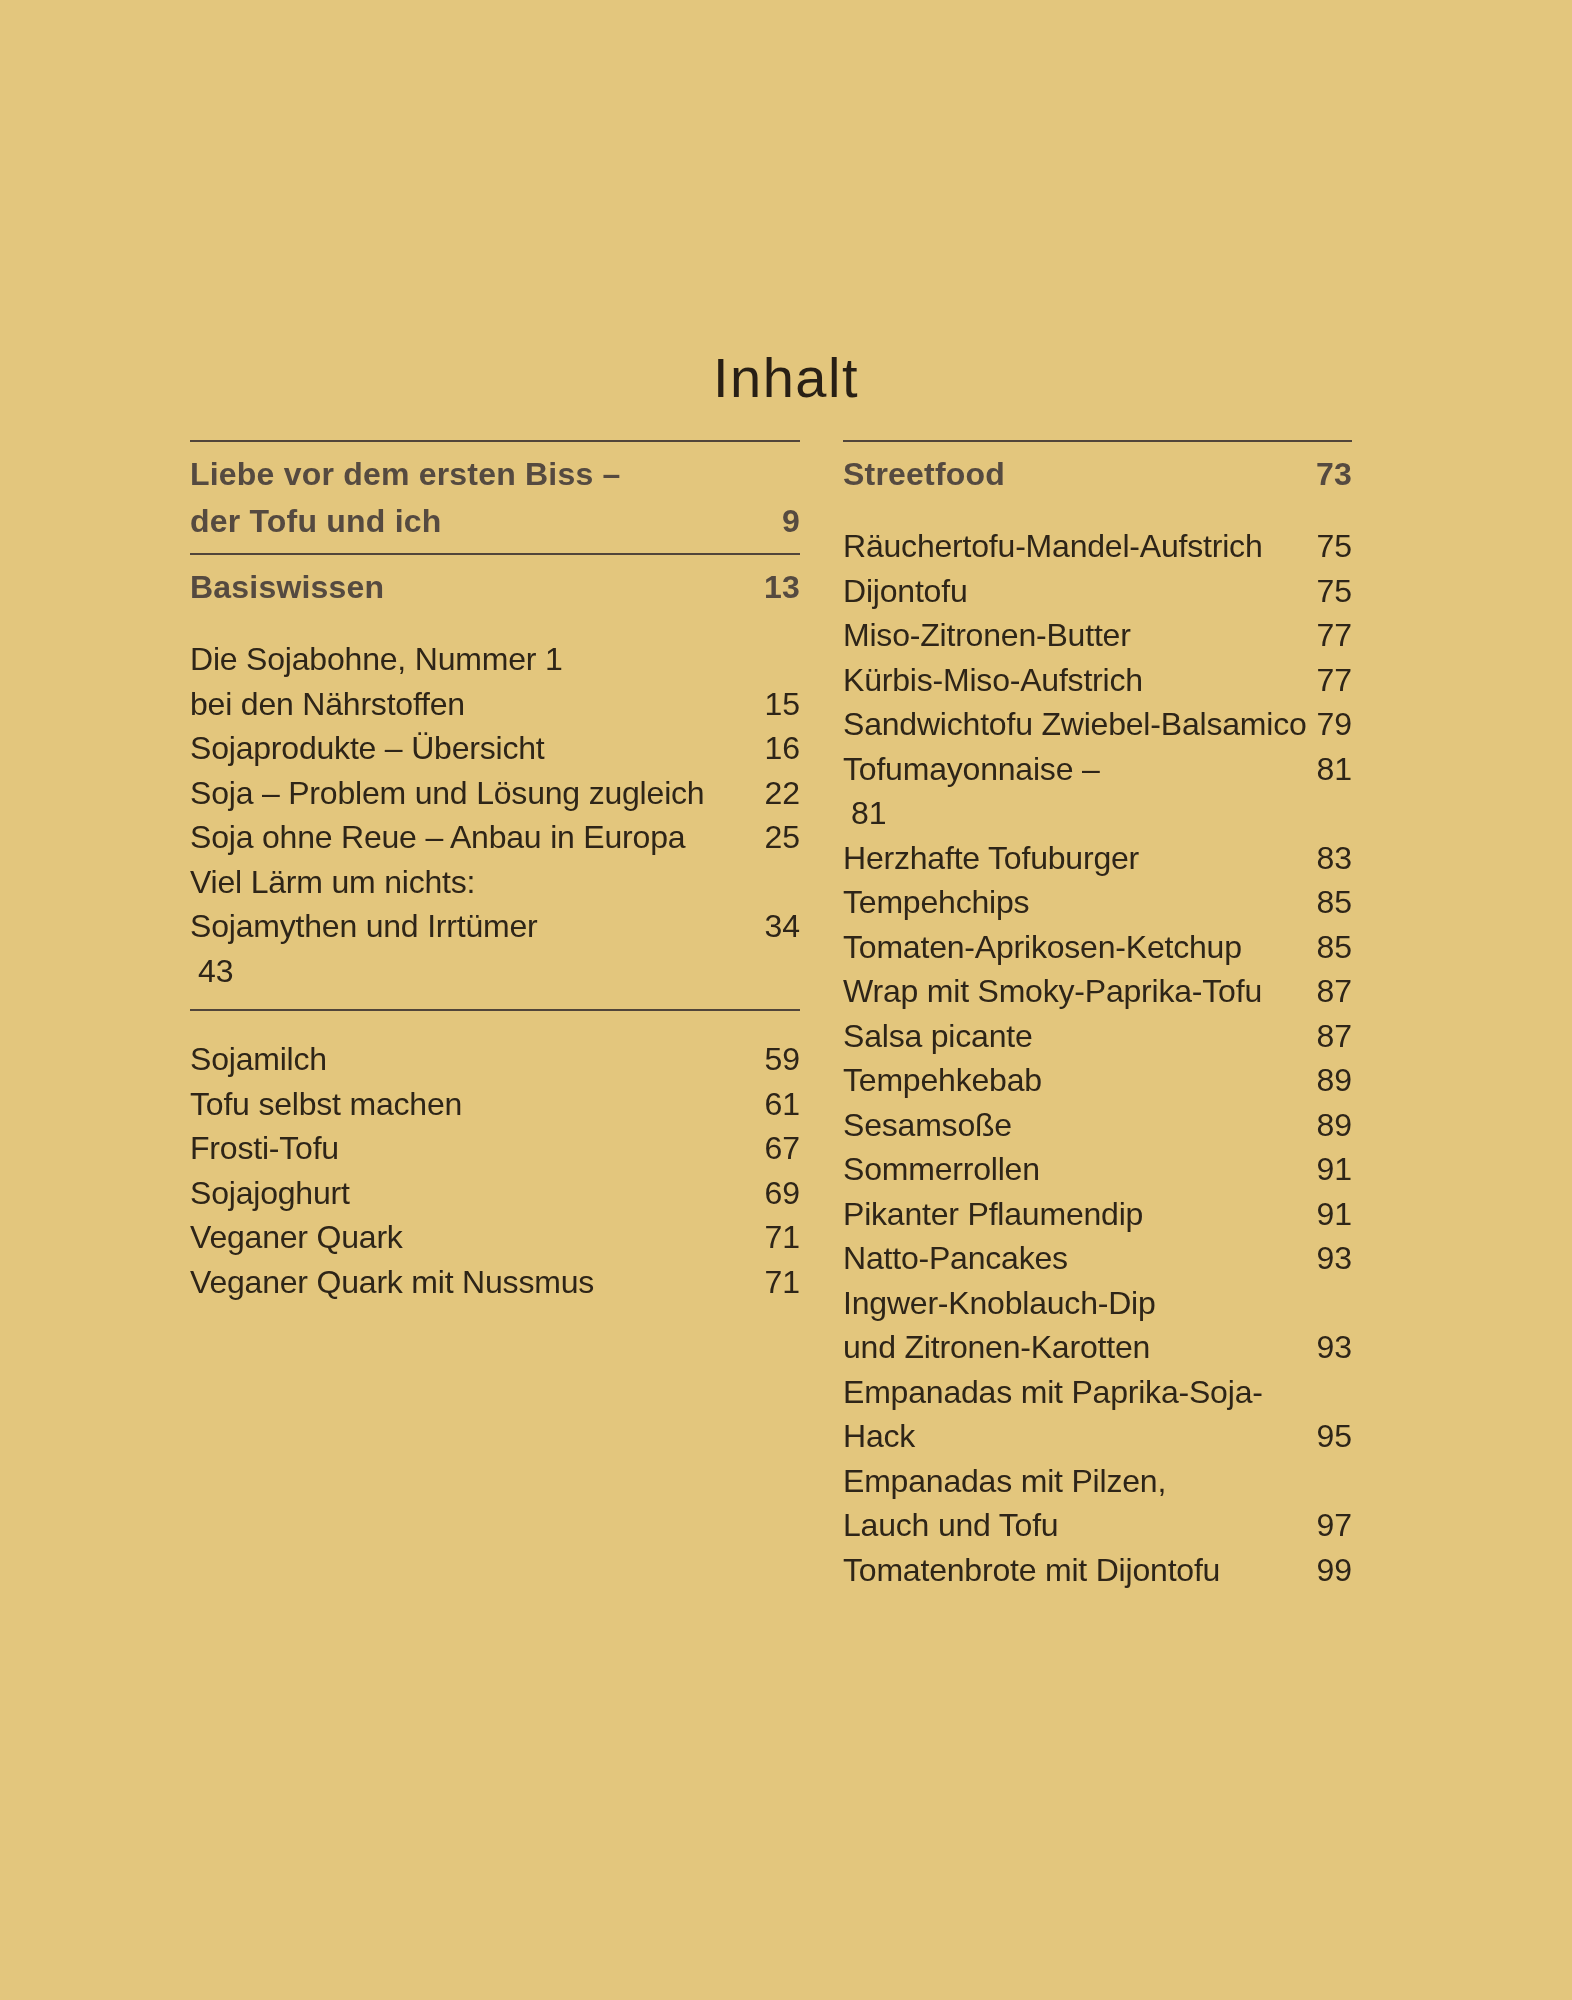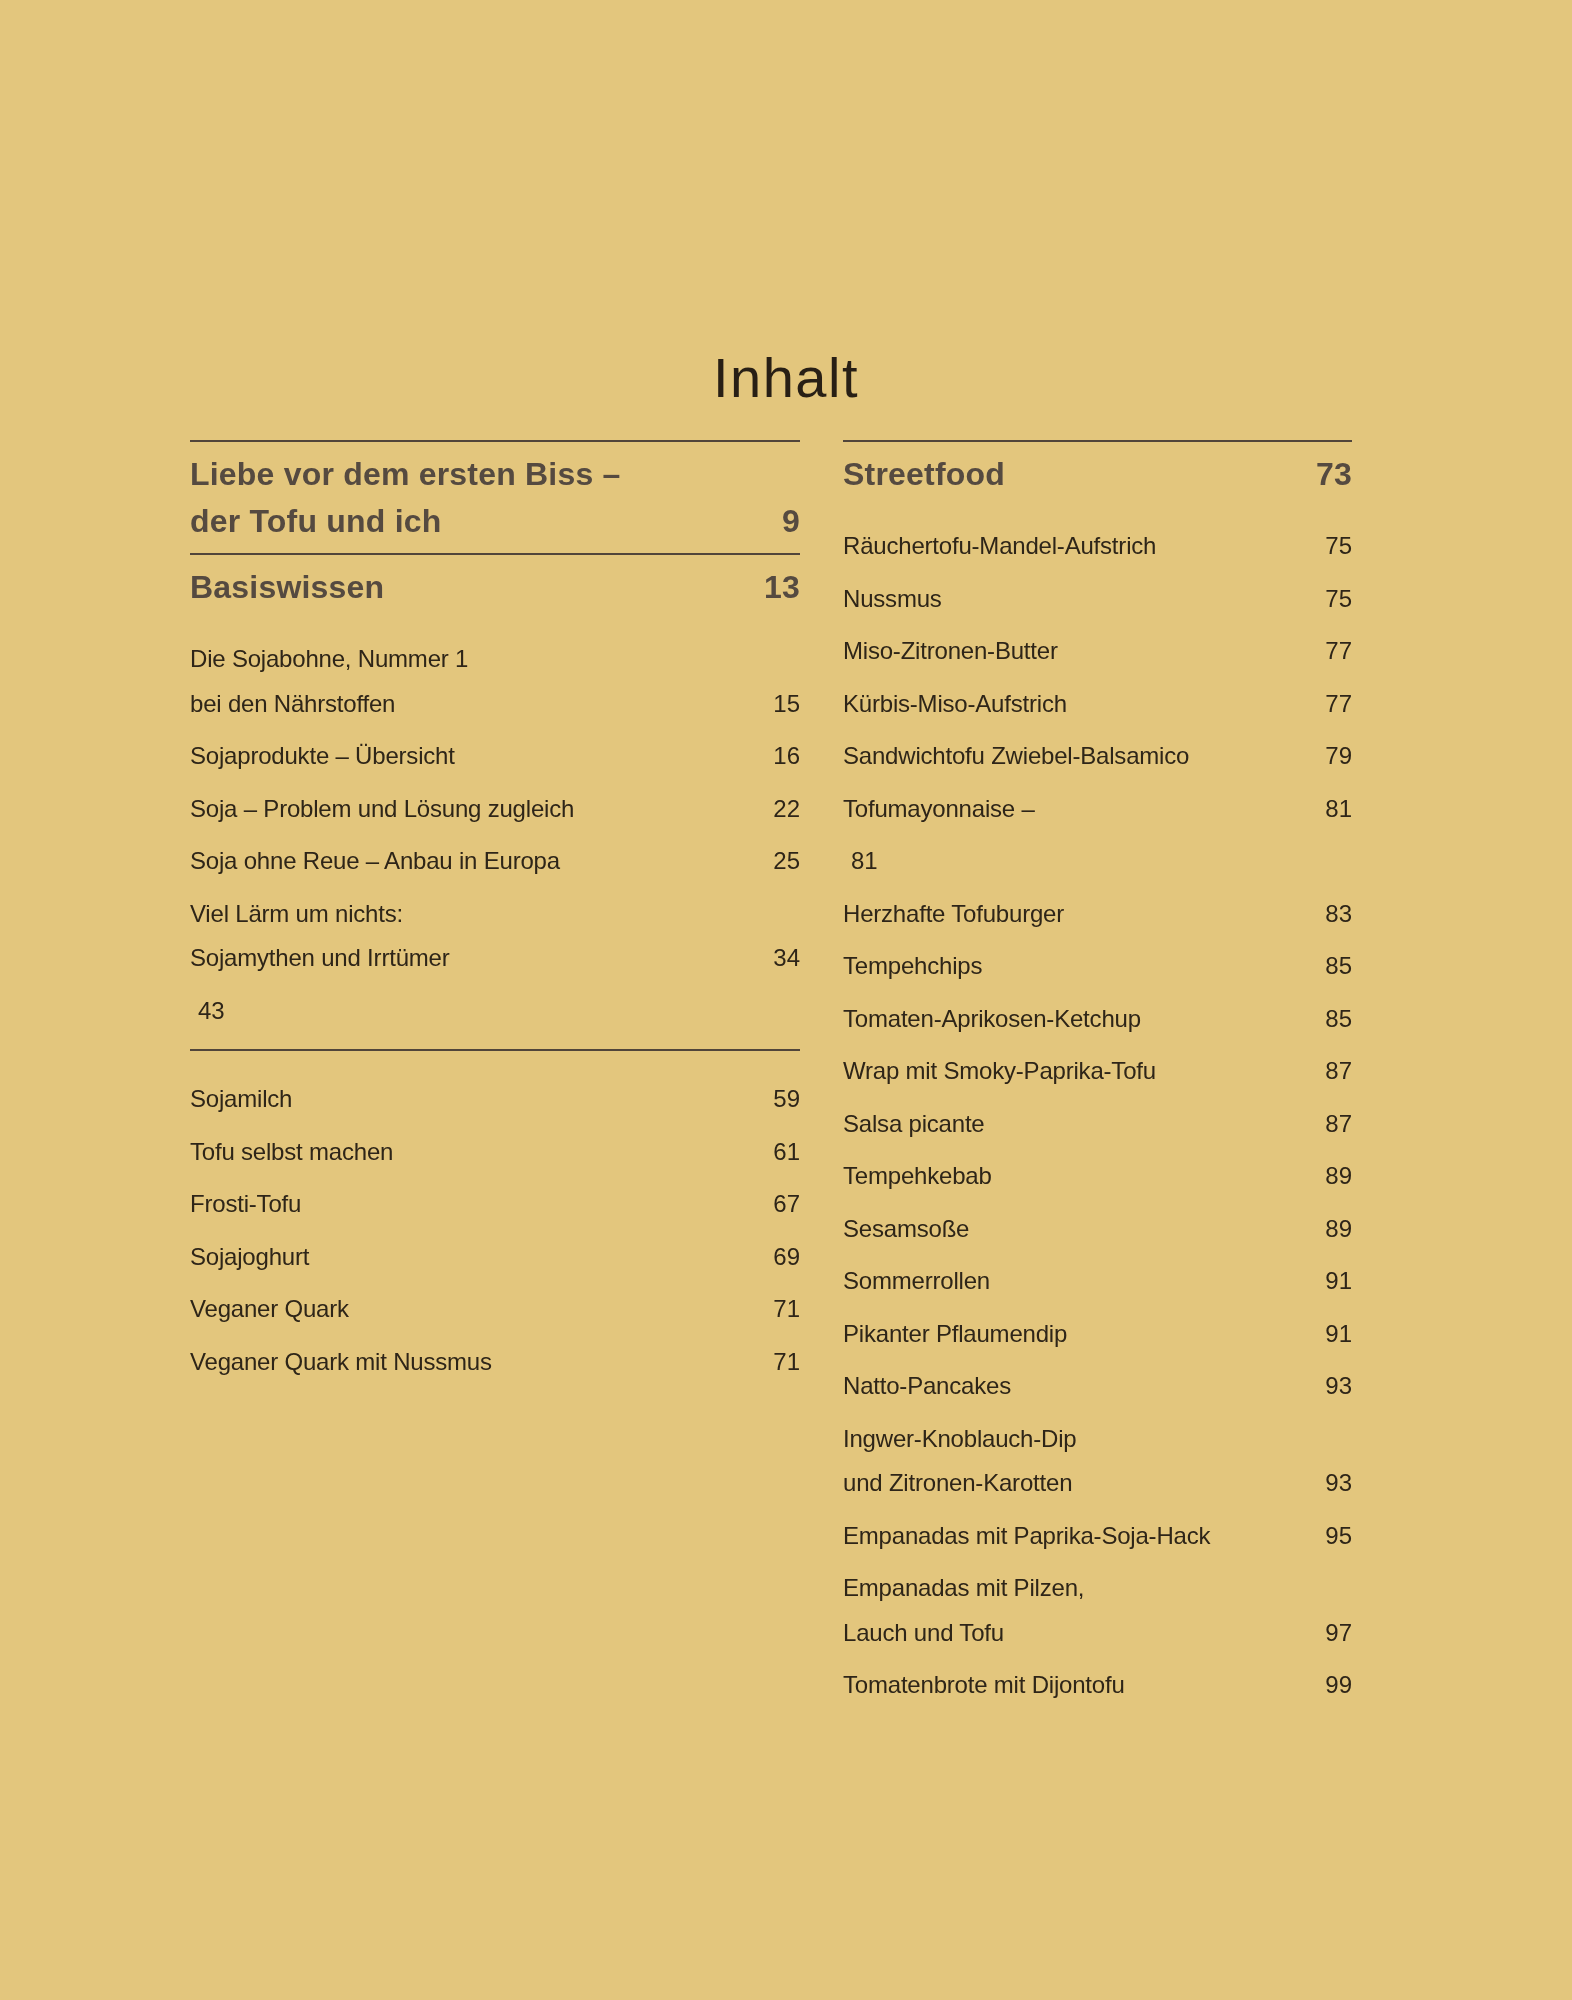--- a/index.html
+++ b/index.html
@@ -32,24 +32,23 @@
     display:flex;justify-content:space-between;align-items:flex-end;
     padding-top:9px;
     font-weight:bold;font-size:32px;line-height:47px;
     color:var(--head);letter-spacing:.2px;
   }
   .heading-label{white-space:pre-line}
   .heading-page{flex:0 0 auto;padding-left:10px}
   .entries{margin-top:26px;margin-bottom:16px}
   .entry-row{
     display:flex;justify-content:space-between;align-items:flex-end;
-    font-size:24px;line-height:44.5px;
+    font-size:32px;line-height:44.5px;
     letter-spacing:-0.2px;
     color:var(--body);
-    margin-top:8px;
   }
   .entry-label{white-space:pre-line}
   .entry-page{flex:0 0 auto;padding-left:8px;letter-spacing:0}
 </style>
 </head>
 <body>
 
 <div>
   <div class="title">Inhalt</div>
   <div class="col col-left">
@@ -127,21 +126,21 @@
         <div class="heading-row">
           <span class="heading-label">Streetfood</span>
           <span class="heading-page">73</span>
         </div>
         <div class="entries">
           <div class="entry-row">
             <span class="entry-label">Räuchertofu-Mandel-Aufstrich</span>
             <span class="entry-page">75</span>
           </div>
           <div class="entry-row">
-            <span class="entry-label">Nussmus</span>
+            <span class="entry-label">Dijontofu</span>
             <span class="entry-page">75</span>
           </div>
           <div class="entry-row">
             <span class="entry-label">Miso-Zitronen-Butter</span>
             <span class="entry-page">77</span>
           </div>
           <div class="entry-row">
             <span class="entry-label">Kürbis-Miso-Aufstrich</span>
             <span class="entry-page">77</span>
           </div>

